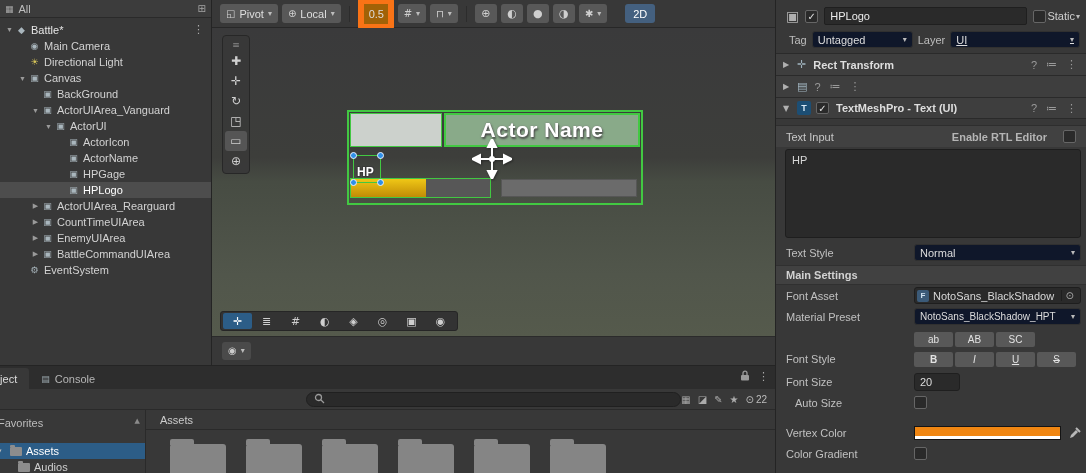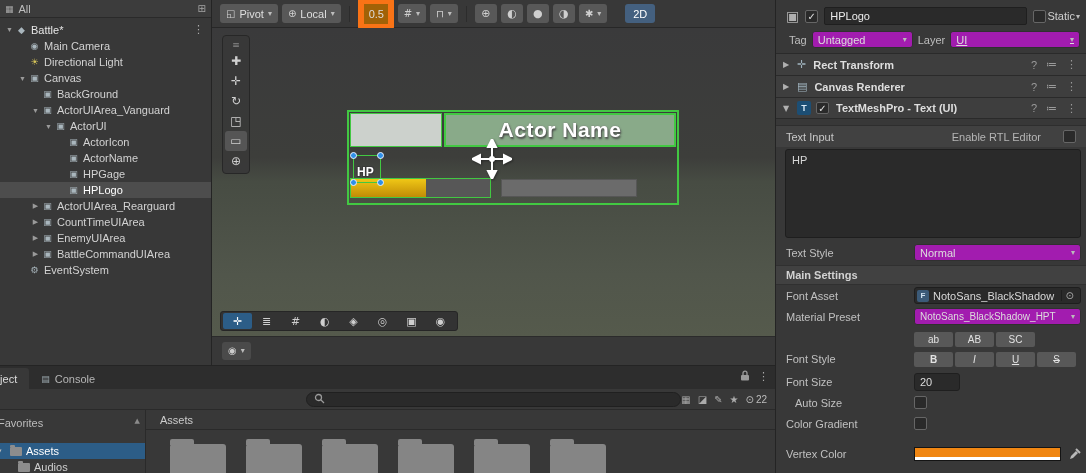--- a/index.html
+++ b/index.html
@@ -40,21 +40,21 @@
 
   .tstrip{position:absolute;left:10px;top:7px;width:28px;background:rgba(56,56,56,.92);border:1px solid #272727;border-radius:4px;padding:2px 0;}
   .tcell{height:20px;display:flex;align-items:center;justify-content:center;color:#d0d0d0;font-size:12px;}
   .tcell.handle{height:13px;color:#8a8a8a;font-size:9px;}
   .tcell.active{background:#555555;border-radius:3px;margin:0 2px;}
 
   .bbar{position:absolute;left:8px;bottom:5px;height:20px;background:rgba(50,50,50,.95);border:1px solid #262626;border-radius:3px;display:flex;align-items:center;padding:0 2px;}
   .bcell{width:29px;height:16px;display:flex;align-items:center;justify-content:center;color:#cfcfcf;font-size:11px;border-radius:2px;}
   .bcell.active{background:#2c5d87;color:#fff;}
 
-  .canvas-group{position:absolute;left:135px;top:82px;width:332px;height:95px;border:2px solid #42c842;}
+  .canvas-group{position:absolute;left:135px;top:82px;width:296px;height:95px;border:2px solid #42c842;}
   .actor-icon{position:absolute;left:1px;top:1px;width:92px;height:34px;background:#ccd1cc;border:1px solid #42c842;}
   .actor-name{position:absolute;left:95px;top:1px;right:1px;height:34px;background:rgba(140,175,140,.96);border:2px solid #42c842;display:flex;align-items:center;justify-content:center;}
   .actor-name span{font-size:21px;font-weight:bold;color:#fff;letter-spacing:.5px;
     text-shadow:1px 2px 2px rgba(70,70,70,.95),0 0 2px #7a7a7a;}
   .gauge-left{position:absolute;left:1px;top:66px;width:141px;height:20px;background:#575757;border:1px solid #42c842;}
   .gauge-fill{position:absolute;left:0;top:0;height:100%;width:54%;background:linear-gradient(180deg,#efc716,#c18b06);}
   .gauge-right{position:absolute;left:152px;top:67px;width:136px;height:18px;background:#6b6b6b;border:1px solid #565656;}
   .hp-box{position:absolute;left:4px;top:43px;width:28px;height:28px;border:1px solid #42c842;}
   .hp-box .hp-text{position:absolute;left:3px;bottom:3px;font-size:12px;font-weight:bold;color:#fff;
     text-shadow:-1px -1px 0 #3a3a3a,1px -1px 0 #3a3a3a,-1px 1px 0 #3a3a3a,1px 1px 0 #3a3a3a;}
@@ -65,33 +65,33 @@
   
   #inspector{left:775px;top:0;width:311px;height:473px;background:#383838;border-left:1px solid #242424;overflow:hidden;}
   .insp-head{padding:7px 6px 5px 10px;}
   .ihrow{display:flex;align-items:center;gap:6px;}
   .go-icon{font-size:14px;color:#b0b0b0;}
   .cb{width:13px;height:13px;background:#2a2a2a;border:1px solid #666;border-radius:2px;display:inline-flex;align-items:center;justify-content:center;font-size:10px;color:#e0e0e0;flex:0 0 13px;}
   .name-field{flex:1;height:18px;background:#2a2a2a;border:1px solid #1f1f1f;border-radius:2px;display:flex;align-items:center;padding:0 5px;color:#ececec;}
   .static-grp{display:flex;align-items:center;gap:1px;color:#cfcfcf;}
   .ihrow2{display:flex;align-items:center;gap:5px;margin-top:6px;padding-left:3px;}
   .minilbl{color:#bdbdbd;}
-  .dd{height:17px;background:#a21caf;border:1px solid #303030;border-radius:3px;display:inline-flex;align-items:center;padding:0 5px;gap:4px;color:#ddd;}
+  .dd{height:17px;background:#0f172a;border:1px solid #303030;border-radius:3px;display:inline-flex;align-items:center;padding:0 5px;gap:4px;color:#ddd;}
   .dd .txt{flex:1;white-space:nowrap;overflow:hidden;}
   .dd .caret{font-size:8px;color:#bbb;margin-left:auto;}
   .dd.tag{width:101px;}
   .dd.layer{flex:1;text-decoration:underline;}
   .comp{height:22px;background:#3e3e3e;border-top:1px solid #2a2a2a;display:flex;align-items:center;padding:0 7px;gap:5px;}
   .comp .fold{font-size:8px;color:#b0b0b0;width:9px;}
   .comp .cicon{font-size:11px;color:#9fb2bd;}
   .comp .cname{font-weight:bold;color:#dedede;flex:1;margin-left:2px;}
   .comp .ricon{color:#9a9a9a;font-size:11px;padding:0 2px;}
   .tmp-badge{width:14px;height:14px;background:#1c4e74;border-radius:2px;color:#d8e8f5;font-size:9px;font-weight:bold;display:inline-flex;align-items:center;justify-content:center;}
   .sect{height:22px;background:#414141;display:flex;align-items:center;padding:0 10px;margin-top:6px;border-top:1px solid #2e2e2e;}
-  .sect .rtl{margin-left:auto;color:#b5b5b5;margin-right:22px;}
+  .sect .rtl{margin-left:auto;color:#b5b5b5;margin-right:16px;font-weight:bold;}
   .txtarea{margin:2px 5px 4px 9px;height:89px;background:#2a2a2a;border:1px solid #1e1e1e;border-radius:3px;padding:4px 6px;color:#d8d8d8;}
   .prow{height:21px;display:flex;align-items:center;padding:0 5px 0 10px;}
   .plabel{width:128px;color:#c0c0c0;flex:0 0 128px;}
   .plabel.indent{padding-left:9px;}
   .group-head{height:20px;background:#414141;border-top:1px solid #303030;border-bottom:1px solid #303030;display:flex;align-items:center;padding:0 10px;font-weight:bold;color:#d2d2d2;margin-top:2px;}
   .objfield{flex:1;height:17px;background:#2a2a2a;border:1px solid #1e1e1e;border-radius:3px;display:flex;align-items:center;gap:4px;padding:0 2px;}
   .font-badge{width:12px;height:12px;background:#3b5a78;border-radius:2px;color:#cfe0ef;font-size:8px;font-weight:bold;display:inline-flex;align-items:center;justify-content:center;}
   .objfield .txt{flex:1;color:#d8d8d8;white-space:nowrap;overflow:hidden;}
   .objfield .picker{color:#aaa;border-left:1px solid #1e1e1e;padding:0 4px;font-size:10px;}
   .stylerow{height:18px;display:flex;align-items:center;padding:0 5px 0 10px;}
@@ -360,21 +360,20 @@
     <span class="fold ic">▶</span>
     <span class="cicon ic">✛</span>
     <span class="cname">Rect Transform</span>
     <span class="ricon">?</span>
     <span class="ricon ic">≔</span>
     <span class="ricon ic">⋮</span>
   </div>
   <div class="comp">
     <span class="fold ic">▶</span>
     <span class="cicon ic">▤</span>
-    <span class="cname">Canvas Renderer</span>
     <span class="ricon">?</span>
     <span class="ricon ic">≔</span>
     <span class="ricon ic">⋮</span>
   </div>
   <div class="comp" style="border-bottom:1px solid #2a2a2a">
     <span class="fold ic">▼</span>
     <span class="tmp-badge">T</span>
     <span class="cb" style="width:12px;height:12px">✓</span>
     <span class="cname">TextMeshPro - Text (UI)</span>
     <span class="ricon">?</span>
@@ -435,34 +434,34 @@
 
   <div class="prow" style="margin-top:3px">
     <span class="plabel">Font Size</span>
     <div class="numfield">20</div>
   </div>
   <div class="prow">
     <span class="plabel indent">Auto Size</span>
     <span class="cb"></span>
   </div>
 
-  <div class="prow">
-    <span class="plabel">Color Gradient</span>
-    <span class="cb"></span>
-  </div>
   <div class="prow" style="margin-top:9px">
     <span class="plabel">Vertex Color</span>
     <div class="swatch" style="background: rgb(240, 134, 18);"></div>
     <span class="eyedrop">
       <svg width="12" height="12" viewBox="0 0 12 12">
           <path d="M1 11 L2 8 L7 3 L9 5 L4 10 Z" fill="#b8b8b8"></path>
           <path d="M7 1 L11 5" stroke="#b8b8b8" stroke-width="2"></path>
         </svg>
     </span>
   </div>
+  <div class="prow">
+    <span class="plabel">Color Gradient</span>
+    <span class="cb"></span>
+  </div>
 </div>
 
 <div id="bottom" class="panel">
   <div class="tabbar">
     <div class="tab active" style="margin-left:-29px;padding-left:12px">
       <span>Project</span>
     </div>
     <div class="tab">
       <span class="ic">▤</span>
       <span>Console</span>

